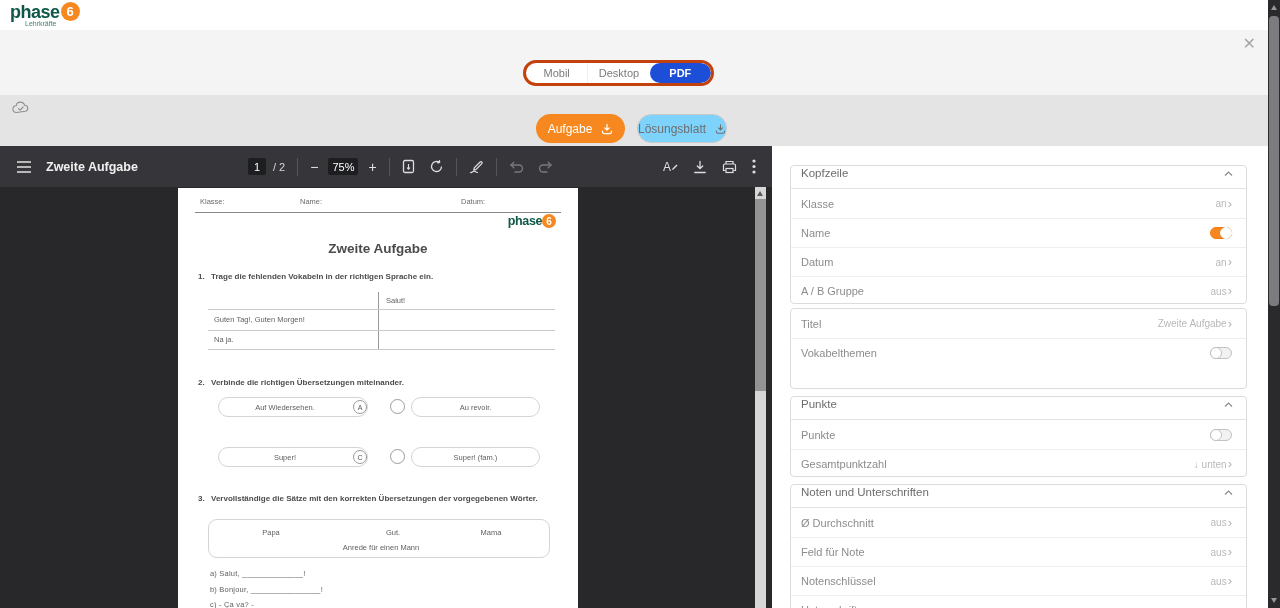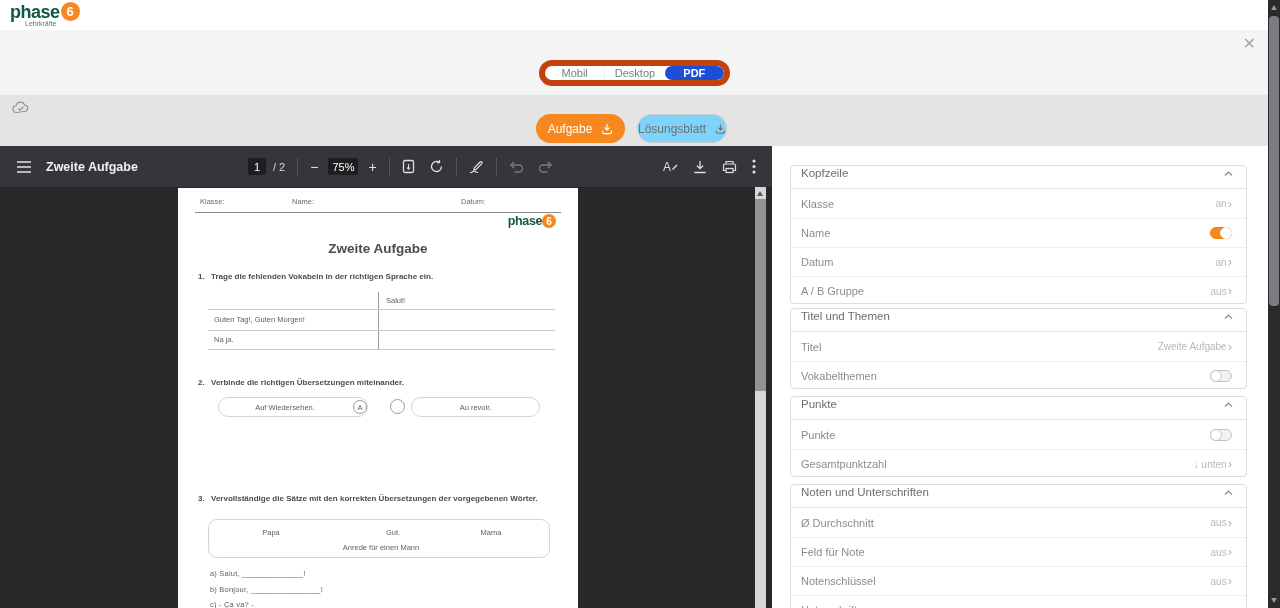--- a/index.html
+++ b/index.html
@@ -11,21 +11,21 @@
   .topbar{position:absolute;left:0;top:0;width:1280px;height:30px;background:#fff}
   .logo{position:absolute;left:10px;top:2px;line-height:1}
   .logo-row{display:flex;align-items:center}
   .logo-word{font-size:18px;font-weight:bold;color:#0F5849;letter-spacing:-.5px}
   .logo-six{width:19px;height:19px;border-radius:50%;background:#F6881F;color:#fff;font-size:13px;font-weight:bold;display:flex;align-items:center;justify-content:center;margin-left:1px}
   .logo-sub{font-size:7px;color:#47806f;margin:-1px 0 0 15px}
 
   
   .subheader{position:absolute;left:0;top:30px;width:1280px;height:65px;background:#f4f4f4}
   .close-btn{position:absolute;right:24px;top:6px;font-size:16px;color:#a6a6a6;cursor:pointer;line-height:1;font-weight:400}
-  .tabs{position:absolute;left:539px;top:30px;width:191px;height:26px;background:#fff;border:6px solid #c2410c;border-radius:14px;display:flex;overflow:hidden}
+  .tabs{position:absolute;left:523px;top:30px;width:191px;height:26px;background:#fff;border:3px solid #c2410c;border-radius:14px;display:flex;overflow:hidden}
   .tab{flex:1;display:flex;align-items:center;justify-content:center;font-size:11px;color:#7b7b7b;cursor:pointer}
   .tab + .tab{border-left:1px solid #f0f0f0}
   .tab.active{background:#1d4ed8;color:#fff;border-radius:14px;border-left:none;font-weight:bold}
 
   
   .band{position:absolute;left:0;top:95px;width:1280px;height:51px;background:#e4e4e4}
   .cloud{position:absolute;left:12px;top:5px}
   .pill-btn{position:absolute;top:19px;height:29px;border-radius:15px;display:flex;align-items:center;justify-content:center;gap:9px;font-size:12px;cursor:pointer;border:none}
   .btn-task{left:536px;width:89px;background:#F6881F;color:#fff}
   .btn-solution{left:637px;width:90px;background:#7dd3fc;border:1px solid #c9c9c9;color:#6f6f6f}
@@ -227,21 +227,21 @@
               <circle cx="2" cy="13" r="1.6"></circle>
             </svg>
         </span>
       </div>
     </div>
 
     <div class="pdf-content">
 
       <div class="pdf-page">
         <span class="ph-field" style="left:22px">Klasse:</span>
-        <span class="ph-field" style="left:114px">Name:</span>
+        <span class="ph-field" style="left:122px">Name:</span>
         <span class="ph-field" style="left:283px">Datum:</span>
         <div class="ph-line"></div>
 
         <div class="ws-logo">
           <span class="w">phase</span>
           <span class="c">6</span>
         </div>
 
         <div class="ws-title">Zweite Aufgabe</div>
 
@@ -260,20 +260,26 @@
 
         <div class="prompt" style="top:190px">
           <span class="num">2.</span><span>Verbinde die richtigen Übersetzungen miteinander.</span>
         </div>
         <div class="match-row" style="top:209px">
           <div class="mr-left">Auf Wiedersehen.</div>
           <div class="mr-letter">A</div>
           <div class="mr-circle"></div>
           <div class="mr-right">Au revoir.</div>
         </div>
+        <div class="match-row" style="top:259px">
+          <div class="mr-left">Super!</div>
+          <div class="mr-letter">C</div>
+          <div class="mr-circle"></div>
+          <div class="mr-right">Super! (fam.)</div>
+        </div>
 
         <div class="prompt" style="top:306px">
           <span class="num">3.</span><span>Vervollständige die Sätze mit den korrekten Übersetzungen der vorgegebenen Wörter.</span>
         </div>
         <div class="wordbox">
           <span class="wb" style="left:62px">Papa</span>
           <span class="wb" style="left:184px">Gut.</span>
           <span class="wb" style="left:282px">Mama</span>
           <span class="wb2" style="left:172px">Anrede für einen Mann</span>
         </div>
@@ -321,26 +327,20 @@
       <div class="srow">
         <span class="slabel">A / B Gruppe</span>
         <span class="rgroup">
             <span class="sval">aus</span>
             <span class="chev">›</span>
           </span>
       </div>
     </div>
 
     <div class="card" style="top:162px;height:81px">
-      <div class="card-h">
-        <span class="card-title">Titel und Themen</span>
-        <svg width="9" height="5" viewBox="0 0 9 5" fill="none" stroke="#8a8a8a" stroke-width="1.2">
-            <path d="M1 4.5 4.5 1 8 4.5"></path>
-          </svg>
-      </div>
       <div class="srow">
         <span class="slabel">Titel</span>
         <span class="rgroup">
             <span class="sval">Zweite Aufgabe</span>
             <span class="chev">›</span>
           </span>
       </div>
       <div class="srow">
         <span class="slabel">Vokabelthemen</span>
         <span class="toggle">

